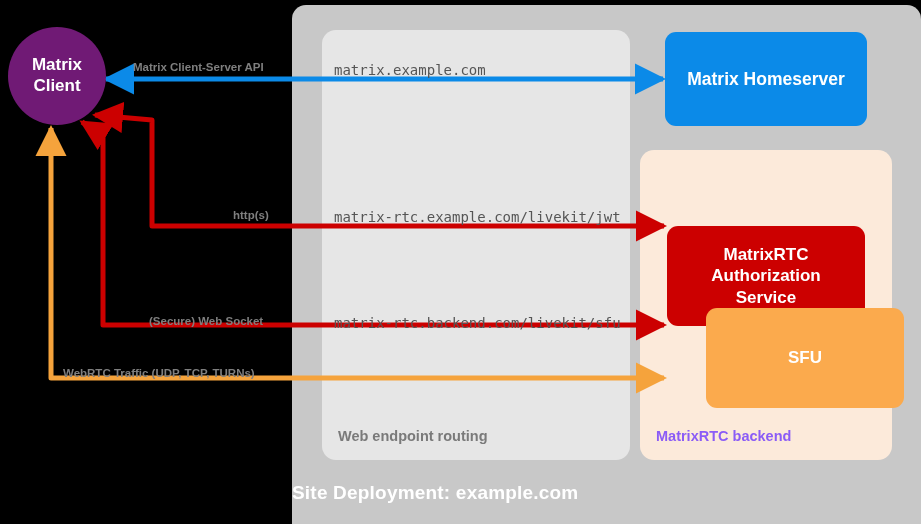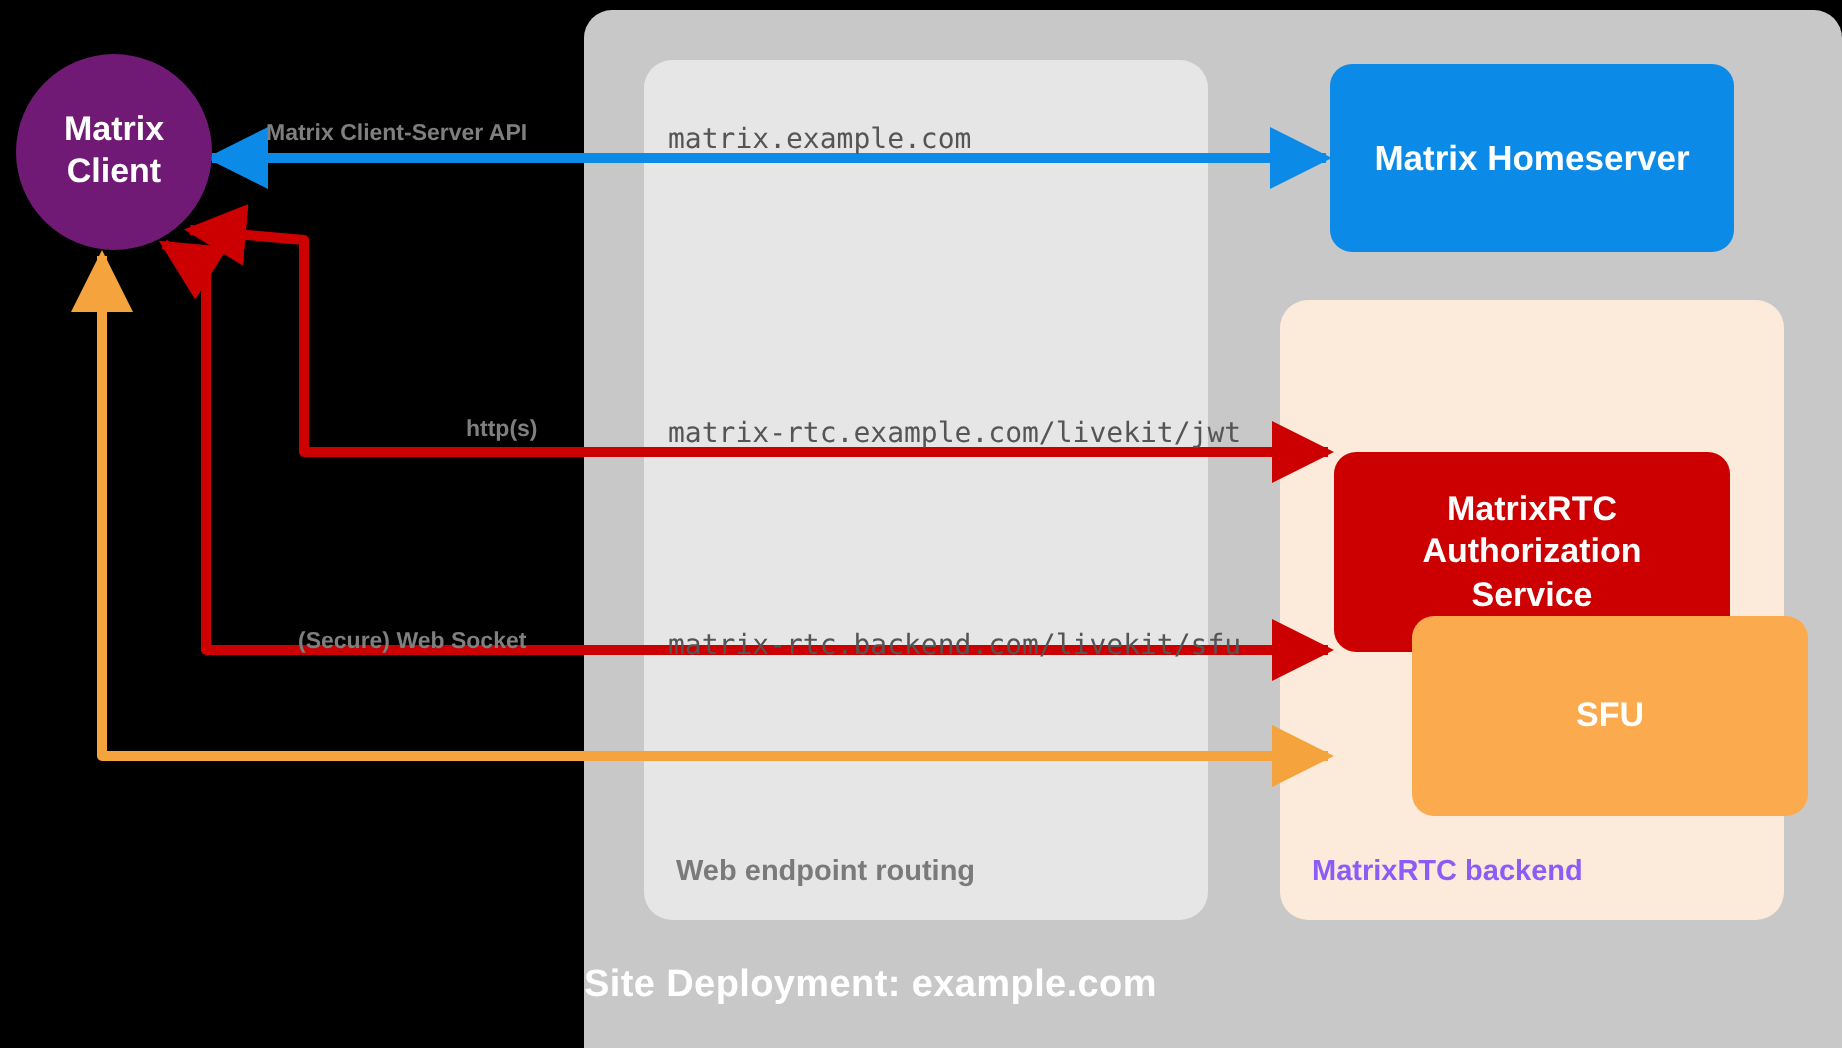--- a/index.html
+++ b/index.html
@@ -36,21 +36,21 @@
     color: #ffffff;
     font-size: 19px;
     font-weight: bold;
     letter-spacing: .2px;
   }
 
   
   #web-endpoint-routing {
     left: 322px;
     top: 30px;
-    width: 282px;
+    width: 308px;
     height: 430px;
     background: #e6e6e6;
     border-radius: 14px;
   }
   #web-endpoint-routing-label {
     left: 16px;
     bottom: 16px;
     color: #7a7a7a;
     font-size: 14.5px;
     font-weight: bold;
@@ -224,20 +224,21 @@
   <div class="abs service-box" id="sfu">
     <span>SFU</span>
   </div>
 
   <div class="abs conn-label" style="left:133px; top:61px;">Matrix Client-Server API</div>
 
   <div class="abs conn-label" style="left:233px; top:209px;">http(s)</div>
 
   <div class="abs conn-label" style="left:149px; top:315px;">(Secure) Web Socket</div>
 
+  <div class="abs conn-label" style="left:63px; top:367px;">WebRTC Traffic (UDP, TCP, TURNs)</div>
 
   <div class="abs endpoint-url" style="left:334px; top:62px;">matrix.example.com</div>
 
   <div class="abs endpoint-url" style="left:334px; top:209px;">matrix-rtc.example.com/livekit/jwt</div>
 
   <div class="abs endpoint-url" style="left:334px; top:315px;">matrix-rtc.backend.com/livekit/sfu</div>
 
 </div>
 
 </body></html>

